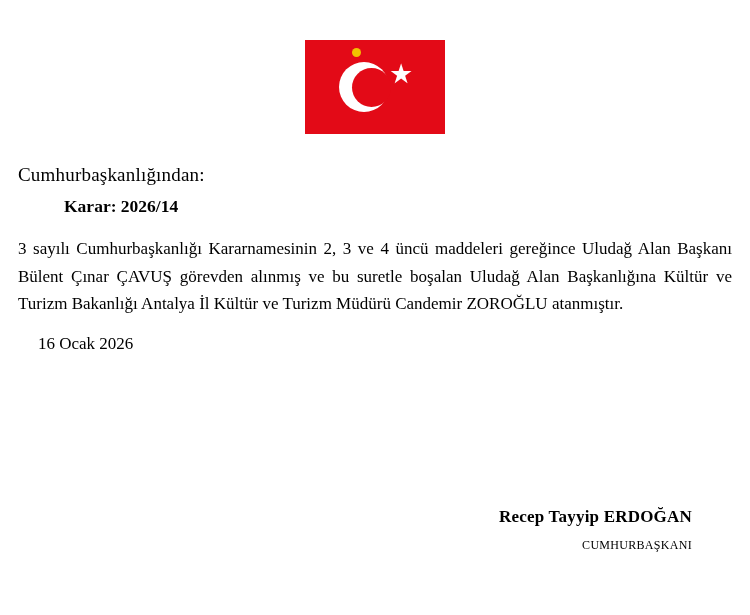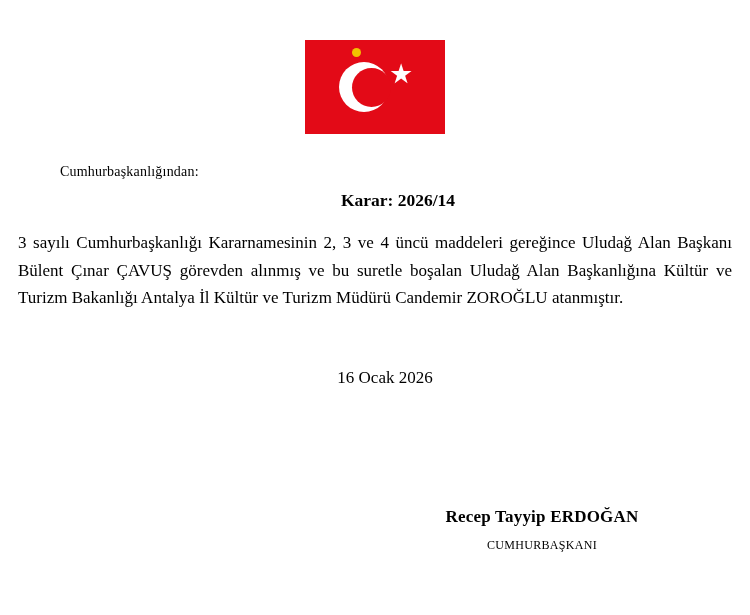--- a/index.html
+++ b/index.html
@@ -80,50 +80,47 @@
     border-radius: 50%;
     background: #f2c200;
   }
 
   
   .content {
     padding: 0 18px;
   }
   .from-line {
     margin-top: 30px;
-    margin-left: 42px;
-    font-size: 14px;
+    font-size: 19px;
     letter-spacing: 0.2px;
   }
   .karar-line {
     margin-top: 10px;
     margin-left: 46px;
     font-size: 17.5px;
     font-weight: bold;
-    text-align: center;
   }
   .body-text {
     margin-top: 18px;
     margin-left: 0px;
     font-size: 17px;
     line-height: 1.62;
     text-align: justify;
     text-justify: inter-word;
   }
   .date-line {
-    margin-top: 56px;
-    text-align: center;
+    margin-top: 16px;
     font-size: 17px;
     padding-left: 20px;
   }
   .sign-block {
     position: absolute;
     right: 58px;
     bottom: 62px;
-    text-align: center;
+    text-align: right;
     width: 300px;
   }
   .sign-name {
     font-size: 17px;
     font-weight: bold;
     letter-spacing: 0.2px;
   }
   .sign-title {
     margin-top: 11px;
     font-size: 12px;

